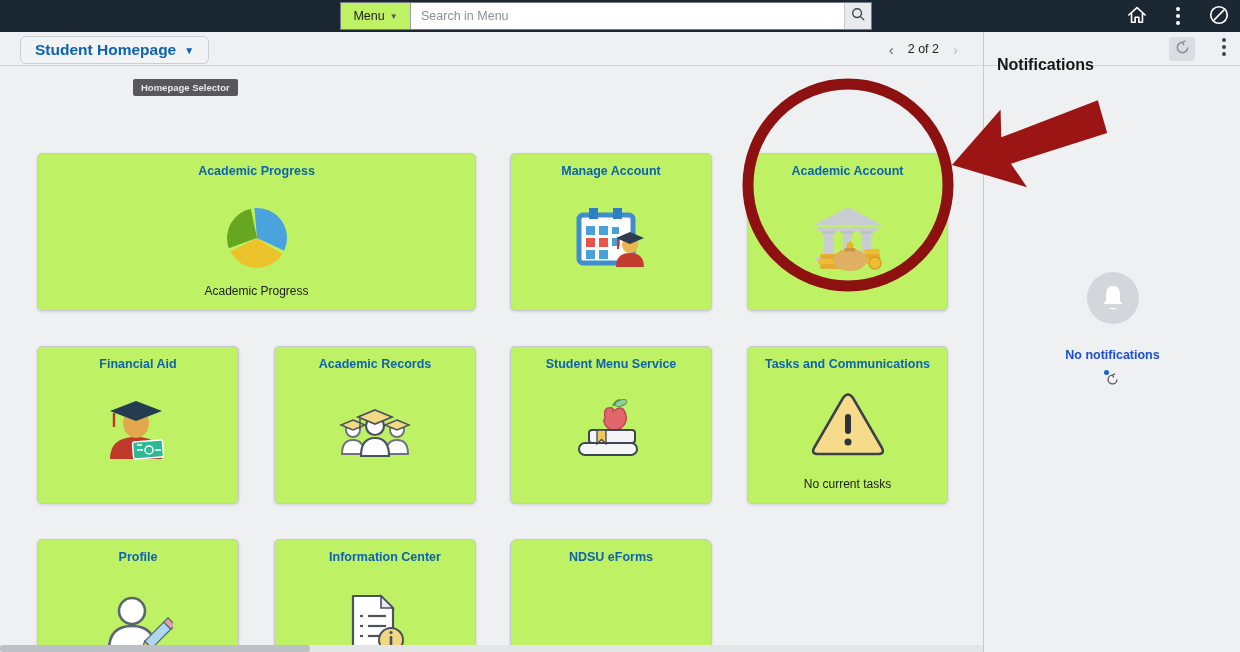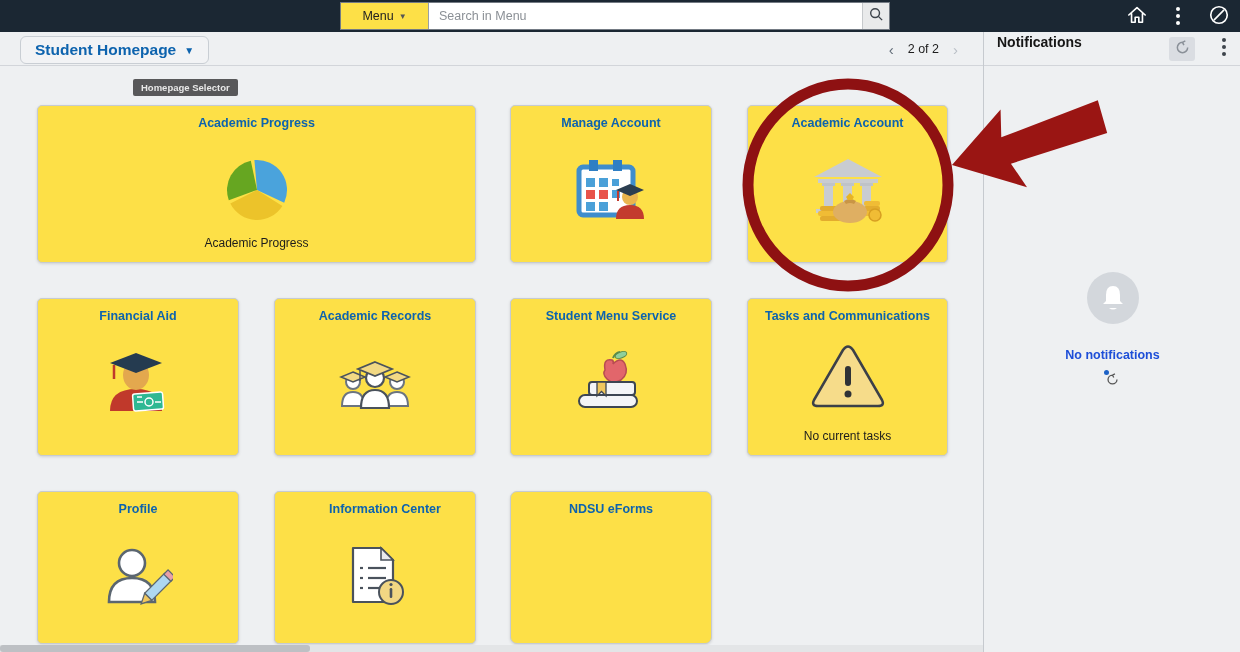--- a/index.html
+++ b/index.html
@@ -2,52 +2,52 @@
 <html><head>
 <meta charset="utf-8">
 <style>
   * { margin:0; padding:0; box-sizing:border-box; }
   html,body { width:1240px; height:652px; overflow:hidden; }
   body { font-family:"Liberation Sans", sans-serif; background:#eef0f2; position:relative; }
 
   
   .topbar { position:absolute; left:0; top:0; width:1240px; height:32px; background:#1b2733; display:flex; align-items:center; }
   .search-group { position:absolute; left:340px; top:2px; height:28px; display:flex; border:1px solid #747b84; }
-  .menu-btn { height:100%; width:88px; background:#fde047; border:none; border-right:1px solid #9aa0a6; font-size:12.5px; color:#222; display:flex; align-items:center; justify-content:center; gap:5px; cursor:pointer; }
+  .menu-btn { height:100%; width:70px; background:#bef264; border:none; border-right:1px solid #9aa0a6; font-size:12.5px; color:#222; display:flex; align-items:center; justify-content:center; gap:5px; cursor:pointer; }
   .menu-caret { font-size:8px; color:#555; }
   .search-input { width:433px; height:100%; border:none; outline:none; padding:0 10px; font-size:12.5px; color:#333; }
   .search-input::placeholder { color:#8b9096; }
   .search-btn { width:27px; height:100%; background:#e9eaeb; border:none; border-left:1px solid #c6c9cc; display:flex; align-items:center; justify-content:center; cursor:pointer; }
   .topbar-right { position:absolute; right:8px; top:0; height:32px; display:flex; align-items:center; gap:24px; }
   .tb-icon-btn { background:none; border:none; cursor:pointer; display:flex; align-items:center; justify-content:center; padding:2px; }
   .kebab { display:flex; flex-direction:column; gap:3px; }
   .kebab i { width:4px; height:4px; border-radius:50%; background:#fff; }
   .kebab.dark i { background:#3d444c; }
 
   
   .header-row { position:absolute; left:0; top:32px; width:983px; height:34px; background:#eef0f2; border-bottom:1px solid #d2d5da; }
   .homepage-btn { position:absolute; left:20px; top:4px; height:28px; padding:0 14px; background:#f2f3f5; border:1px solid #c9ced4; border-radius:6px; color:#0d63ae; font-size:15.5px; font-weight:bold; display:flex; align-items:center; gap:8px; cursor:pointer; }
   .homepage-btn .tri { font-size:10px; }
   .pagination { position:absolute; right:25px; top:0; height:34px; display:flex; align-items:center; gap:14px; font-size:12.5px; color:#1d1d1d; }
   .page-chev { background:none; border:none; font-size:15px; color:#5f6a76; cursor:pointer; line-height:1; }
   .page-chev.disabled { color:#b9bfc6; cursor:default; }
   .tooltip { position:absolute; left:133px; top:79px; background:#58585a; color:#e8e8e8; font-size:9.5px; font-weight:bold; padding:3px 8px; border-radius:2px; z-index:5; }
 
   
-  .tile { position:absolute; background:#fde047; border:1px solid #c6cbd1; border-radius:5px; box-shadow:0 1px 3px rgba(0,0,0,.13); cursor:pointer; }
+  .tile { position:absolute; background:#bef264; border:1px solid #c6cbd1; border-radius:5px; box-shadow:0 1px 3px rgba(0,0,0,.13); cursor:pointer;margin-top:48px; }
   .tile-title { display:block; text-align:center; margin-top:10px; color:#0d63ae; font-size:12.5px; font-weight:bold; }
   .tile-icon { position:absolute; left:50%; top:72px; transform:translate(-50%,-50%); margin-top:14px; }
   .tile-sub { position:absolute; left:0; right:0; bottom:12px; text-align:center; font-size:12px; color:#1c1c1c; }
   .ndsu-logo { position:absolute; left:26px; top:22px; width:150px; height:112px; background:#06563b; display:flex; align-items:center; justify-content:center; }
   .ndsu-logo span { font-family:"Liberation Serif", serif; color:#fdc82f; font-size:42px; letter-spacing:1px; }
 
   
   .notif-panel { position:absolute; left:983px; top:32px; width:257px; height:620px; background:#eef0f2; border-left:1px solid #c6cacf; }
   .notif-header { position:relative; height:34px; border-bottom:1px solid #d2d5da; }
-  .notif-title { position:absolute; left:13px; top:2px; font-size:14px; font-weight:bold; color:#161616; }
+  .notif-title { position:absolute; left:13px; top:24px; font-size:16px; font-weight:bold; color:#161616; }
   .notif-refresh { position:absolute; right:45px; top:5px; width:26px; height:24px; background:#dadde2; border:none; border-radius:3px; display:flex; align-items:center; justify-content:center; cursor:pointer; }
   .notif-kebab { position:absolute; right:14px; top:6px; background:none; border:none; cursor:pointer; }
   .notif-empty { position:absolute; left:0; width:257px; top:240px; text-align:center; }
   .bell-circle { width:52px; height:52px; border-radius:50%; background:#d3d7dc; margin:0 auto 24px auto; display:flex; align-items:center; justify-content:center; }
   .notif-empty-title { font-size:12.5px; font-weight:bold; color:#1d4ed8; margin-bottom:10px; }
   .notif-msg { font-size:10px; color:#333; width:200px; margin:0 auto; line-height:1.4; display:inline-block; vertical-align:middle; }
   .notif-msg-row { display:flex; align-items:center; justify-content:center; gap:4px; padding:0 8px; }
   .mini-refresh { position:relative; flex:0 0 auto; }
   .mini-refresh .badge { position:absolute; left:-2px; top:-2px; width:5px; height:5px; border-radius:50%; background:#1d62c6; }
 

